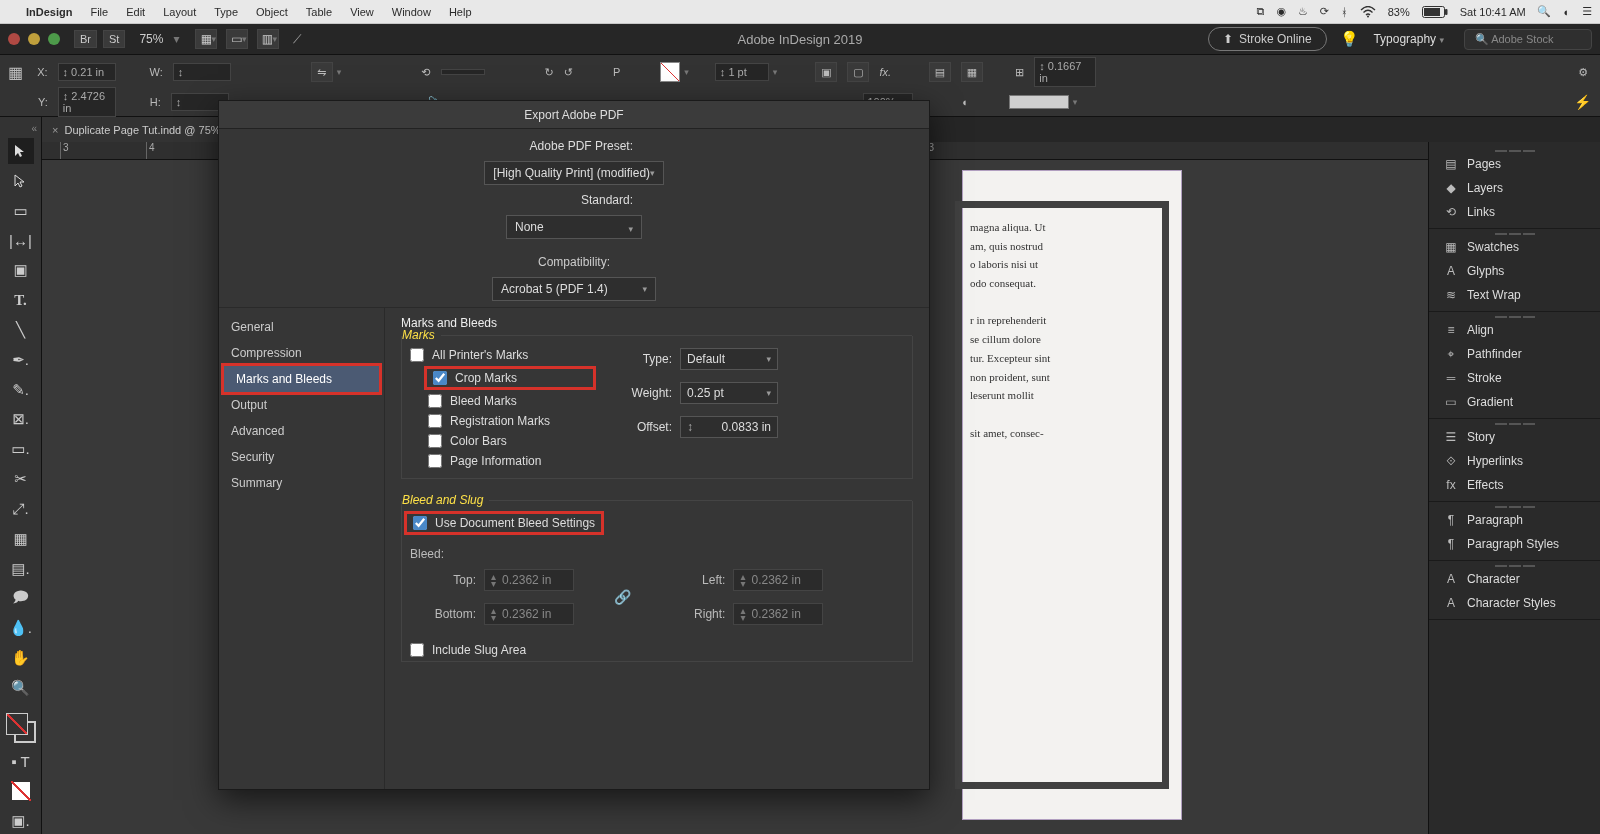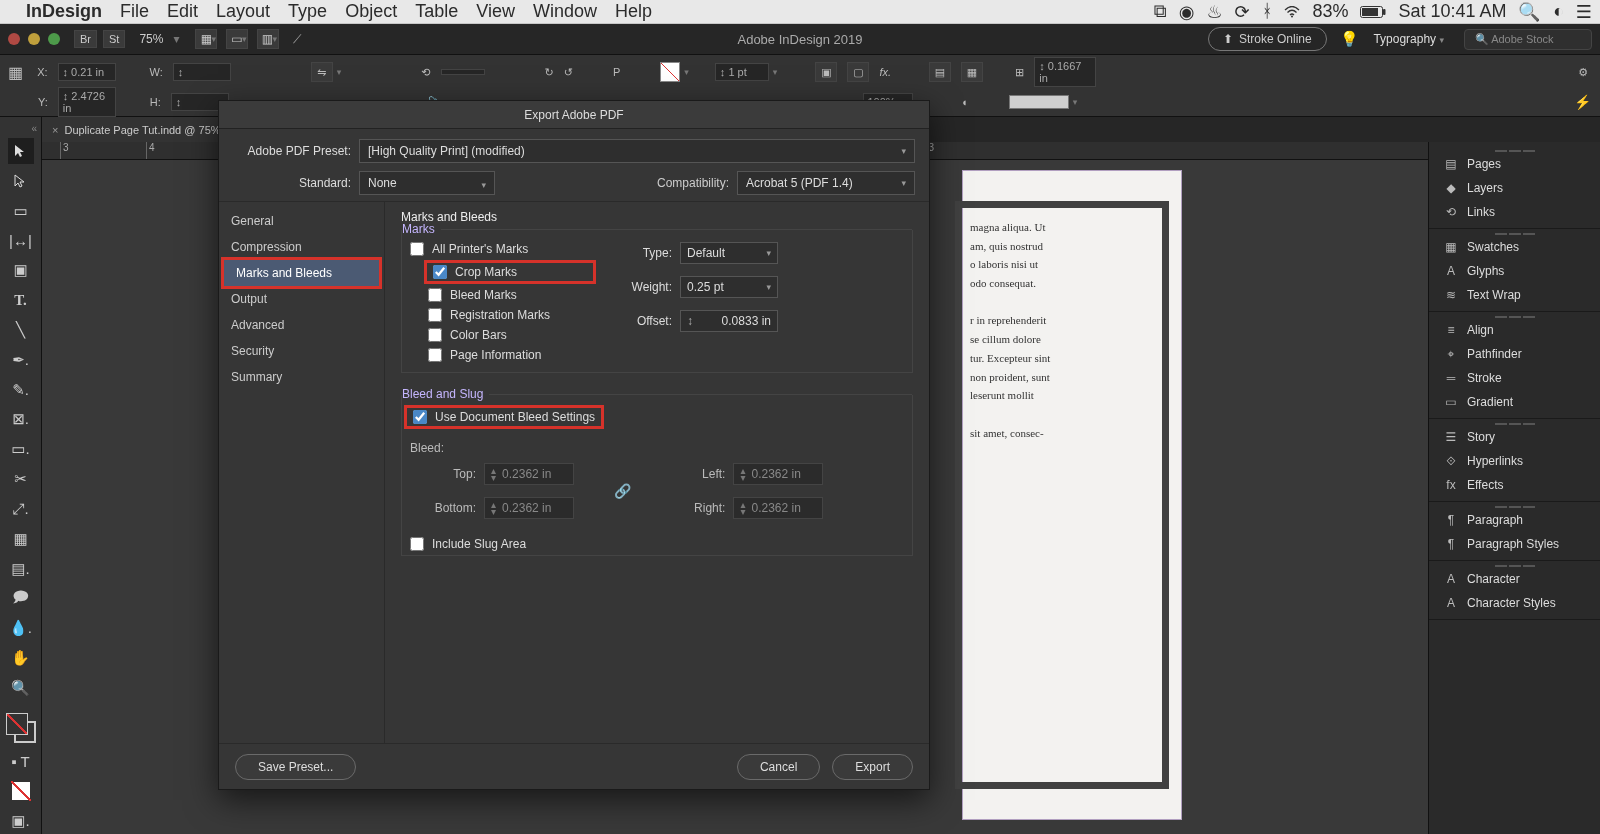--- a/index.html
+++ b/index.html
@@ -1,19 +1,19 @@
 <!DOCTYPE html>
 <html><head>
 <meta charset="utf-8">
 <style>
 * { box-sizing: border-box; margin: 0; padding: 0; font-family: -apple-system, "Helvetica Neue", Arial, sans-serif; }
 body { width: 1600px; height: 834px; background: #1e1e1e; overflow: hidden; position: relative; color: #ccc; font-size: 12px; }
 
 
-.mac-menubar { height: 24px; background: #e8e8e8; color: #2b2b2b; display: flex; align-items: center; padding: 0 8px; font-size: 18px; border-bottom: 0.5px solid #c7c7c7; }
+.mac-menubar { height: 24px; background: #e8e8e8; color: #2b2b2b; display: flex; align-items: center; padding: 0 8px; font-size: 11px; border-bottom: 0.5px solid #c7c7c7; }
 .mac-apple { font-size: 14px; margin-right: 18px; }
 .mac-menubar .menu-item { margin-right: 18px; }
 .mac-right { margin-left: auto; display: flex; align-items: center; gap: 12px; }
 
 
 .id-appbar { height: 31px; background: #262626; border-bottom: 1px solid #111; display: flex; align-items: center; padding: 0 8px; }
 .traffic { display: flex; gap: 8px; margin-right: 14px; }
 .traffic span { width: 12px; height: 12px; border-radius: 50%; display: inline-block; }
 .traffic .tr { background: #b04943; }
 .traffic .ty { background: #bf9f3c; }
@@ -61,21 +61,21 @@
 .rd-group { border-bottom: 1px solid #1a1a1a; padding: 4px 0; position: relative; }
 .rd-item { display: flex; align-items: center; gap: 8px; padding: 5px 14px; color: #ddd; font-size: 12px; }
 .rd-ico { width: 16px; text-align: center; color: #bbb; font-size: 12px; }
 .rd-handle { position:absolute; top:2px; left:50%; transform:translateX(-50%); width:40px; height:3px; display:flex; gap:2px; }
 .rd-handle span{ flex:1; background:#555; height:2px; }
 
 
 .dlg-overlay { position: absolute; left: 218px; top: 100px; width: 712px; height: 690px; background: #363636; border: 1px solid #1a1a1a; box-shadow: 0 10px 30px rgba(0,0,0,0.6); display: flex; flex-direction: column; }
 .dlg-title { height: 28px; background: #3b3b3b; border-bottom: 1px solid #222; display: flex; align-items: center; justify-content: center; color: #ddd; font-size: 12px; }
 .dlg-top { padding: 10px 14px 6px; display: flex; flex-direction: column; gap: 8px; border-bottom: 1px solid #2a2a2a; }
-.dlg-row { display: flex; align-items: center; gap: 8px; }
+.dlg-row { display: flex; align-items: center; gap: 8px; flex-direction: column; }
 .dlg-lbl { width: 118px; text-align: right; color: #ddd; font-size: 12px; }
 .dlg-sel { flex: 1; background: #2e2e2e; border: 1px solid #555; color: #ddd; padding: 4px 8px; font-size: 12px; display: flex; justify-content: space-between; align-items: center; }
 .dlg-sel.small { width: 136px; flex: none; align-items: flex-end; }
 .dlg-sel .dd { color: #999; font-size: 9px; }
 .dlg-body { flex: 1; display: flex; }
 .dlg-side { width: 166px; border-right: 1px solid #2a2a2a; padding: 6px 0; }
 .side-item { padding: 6px 12px; color: #ccc; font-size: 12px; cursor: default; }
 .side-item.sel { background: #4b5a73; color: #fff; }
 .side-hi { border: 3px solid #d6322a; margin: -3px 2px; }
 .dlg-main { flex: 1; padding: 8px 16px 12px; color: #ddd; font-size: 12px; overflow: hidden; }
@@ -85,21 +85,21 @@
 .cb { display: flex; align-items: center; gap: 8px; }
 .cb input { width: 14px; height: 14px; accent-color: #4a88c7; }
 .cb .lbl { color: #ddd; font-size: 12px; }
 .hi-red { border: 3px solid #d6322a; padding: 2px 6px; margin: -2px -6px; display: inline-flex; }
 .kv { display: flex; align-items: center; gap: 8px; }
 .kv .k { width: 52px; text-align: right; color: #ddd; }
 .kv .v { background: #2e2e2e; border: 1px solid #555; padding: 3px 6px; width: 98px; display:flex; justify-content:space-between; align-items:center; }
 .kv .v .dd { font-size:9px; color:#999; }
 .fieldset { border: 1px solid #444; border-top: none; margin-top: 6px; padding: 8px 0 0; position: relative; }
 .fieldset .legend { position: absolute; top: -8px; left: 0; right: 0; display: flex; align-items: center; }
-.fieldset .legend span { padding: 0 6px 0 0; color: #c4b5fd; background: #363636; }
+.fieldset .legend span { padding: 0 6px 0 0; color: #fde047; background: #363636; font-style: italic; }
 .fieldset .legend::after { content: ""; flex: 1; border-top: 1px solid #444; }
 .bleed-grid { display: flex; gap: 40px; margin-top: 8px; padding-left: 12px; align-items: center; }
 .bleed-col { display: flex; flex-direction: column; gap: 12px; }
 .bv { display: flex; align-items: center; gap: 8px; }
 .bv .bk { width: 54px; text-align: right; color: #bbb; }
 .bv .bnum { background: #2b2b2b; border: 1px solid #444; color: #888; padding: 3px 6px; width: 90px; display:flex; gap:6px; align-items:center; }
 .bv .stepper { color:#777; font-size:10px; line-height:7px; }
 .link-ico { color: #999; font-size: 14px; }
 
 .dlg-foot { height: 46px; display: flex; align-items: center; padding: 0 16px; gap: 12px; border-top: 1px solid #2a2a2a; }
@@ -444,21 +444,21 @@
         </div>
     </div>
     <div class="dlg-row">
       <div class="dlg-lbl">Standard:</div>
       <div class="dlg-sel small">
           <span>None</span>
           <span class="dd">▾</span>
         </div>
       <div style="flex:1"></div>
       <div style="text-align:right">Compatibility:</div>
-      <div class="dlg-sel" style="width:178px;flex:none">
+      <div class="dlg-sel" style="width:164px;flex:none">
           <span>Acrobat 5 (PDF 1.4)</span>
           <span class="dd">▾</span>
         </div>
     </div>
   </div>
   <div class="dlg-body">
     <div class="dlg-side">
       <div class="side-item">General</div>
       <div class="side-item">Compression</div>
       <div class="side-hi">
@@ -577,19 +577,13 @@
             </div>
           </div>
           <label class="cb" style="margin-top:18px">
               <input type="checkbox" style="">
               <span class="lbl">Include Slug Area</span>
             </label>
         </div>
       </div>
     </div>
   </div>
-  <div class="dlg-foot">
-    <button class="dlg-btn">Save Preset...</button>
-    <div class="spacer"></div>
-    <button class="dlg-btn">Cancel</button>
-    <button class="dlg-btn">Export</button>
-  </div>
 </div>
 
 </body></html>

